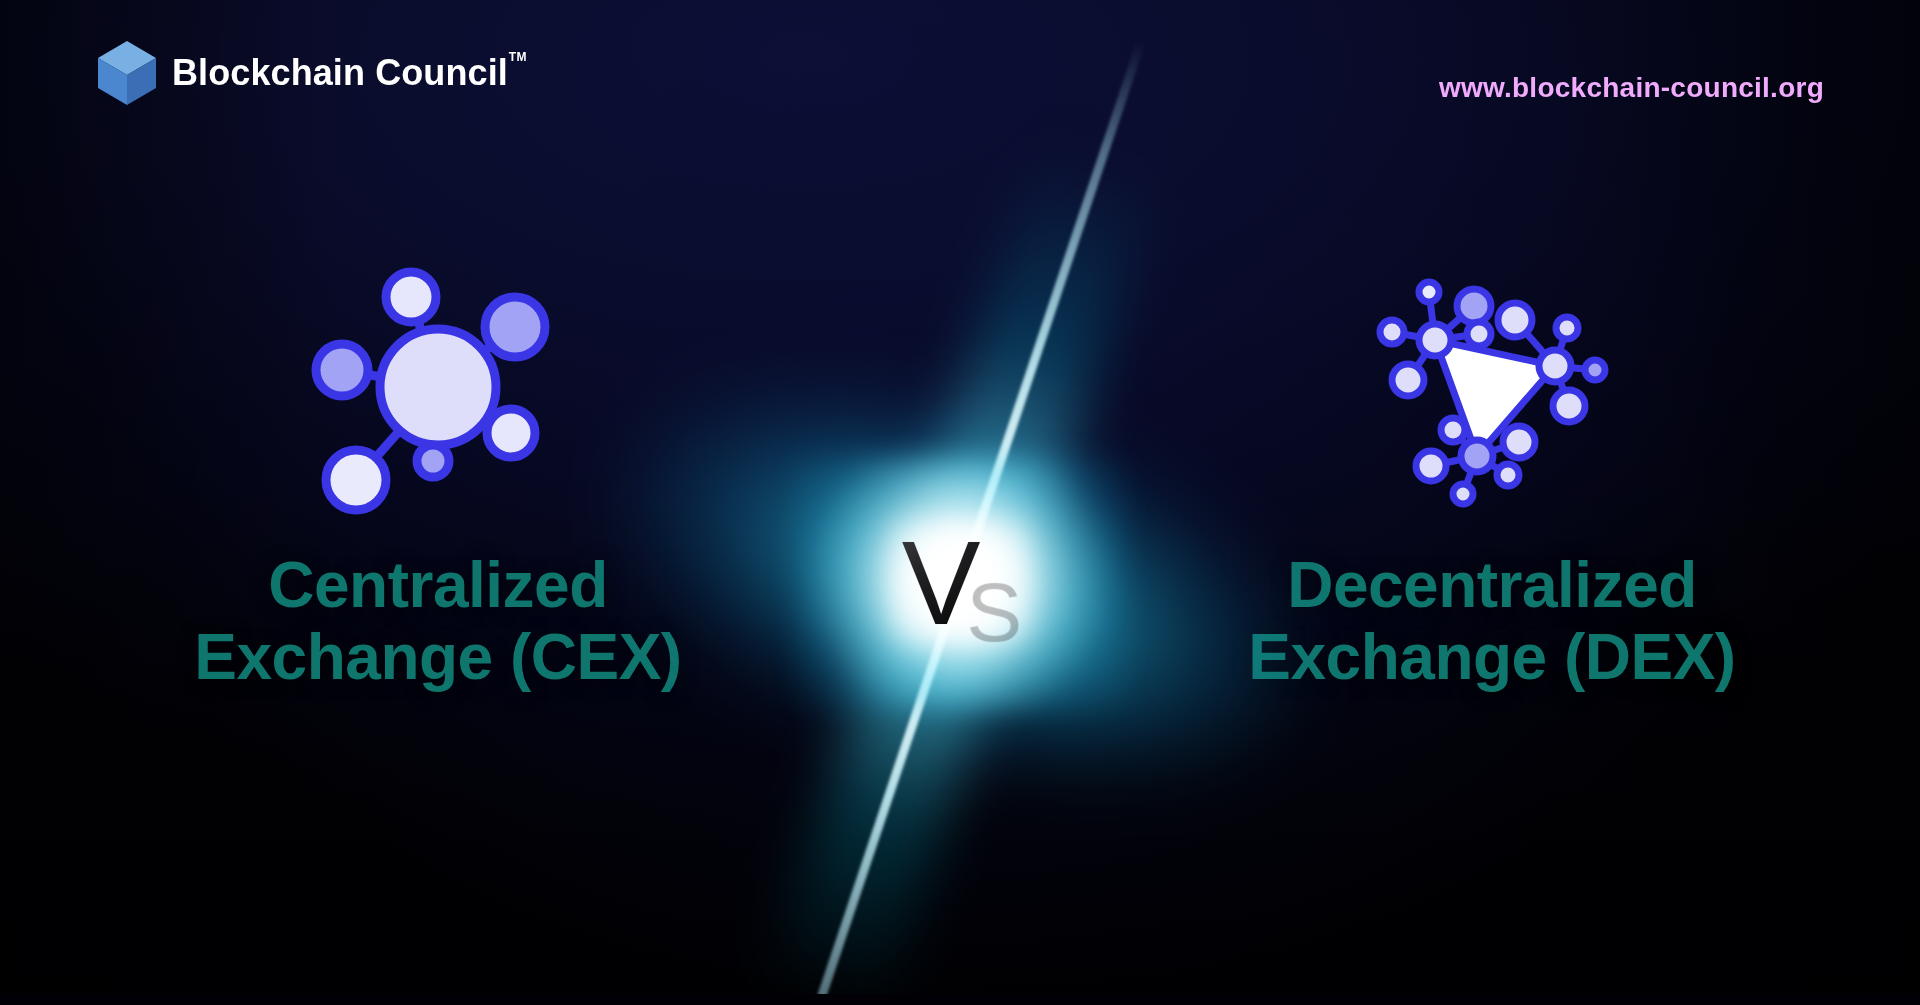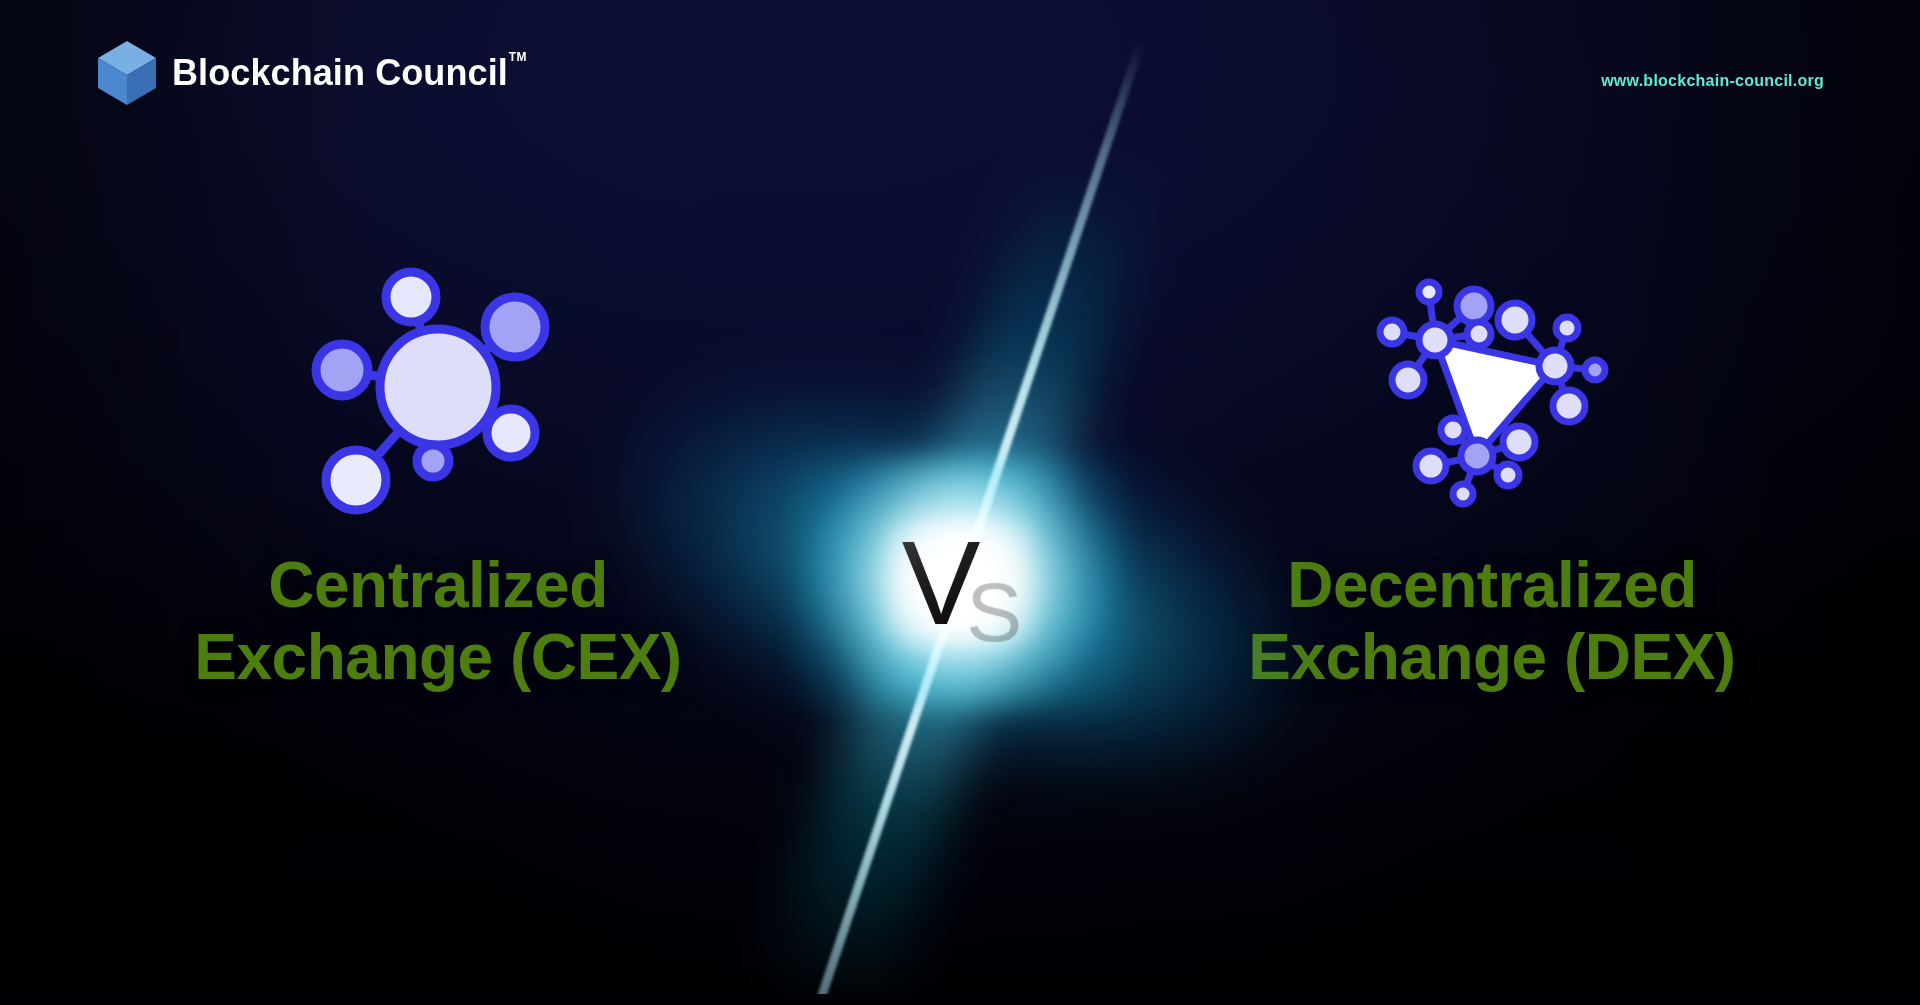--- a/index.html
+++ b/index.html
@@ -65,22 +65,22 @@
     font-size: 12px;
     font-weight: 700;
     letter-spacing: 0.4px;
     color: #ffffff;
   }
 
   .site-url {
     position: absolute;
     right: 96px;
     top: 72px;
-    color: #5eead4;
-    font-size: 16px;
+    color: #f0abfc;
+    font-size: 28px;
     font-weight: 600;
     letter-spacing: 0.25px;
     white-space: nowrap;
   }
 
   
   .clash {
     position: absolute;
     left: 50%;
     top: 583px;
@@ -200,21 +200,21 @@
   .icon-slot {
     height: 290px;
     display: flex;
     align-items: center;
     justify-content: center;
   }
   .net-icon { display: block; }
 
   .side-title {
     margin-top: 10px;
-    color: #4d7c0f;
+    color: #0f766e;
     font-size: 64px;
     font-weight: 800;
     line-height: 1.12;
     letter-spacing: -0.5px;
     text-shadow: 0 2px 18px rgba(0,0,0,0.65);
   }
   .side-title span { display: block; }
 </style>
 </head>
 <body>

